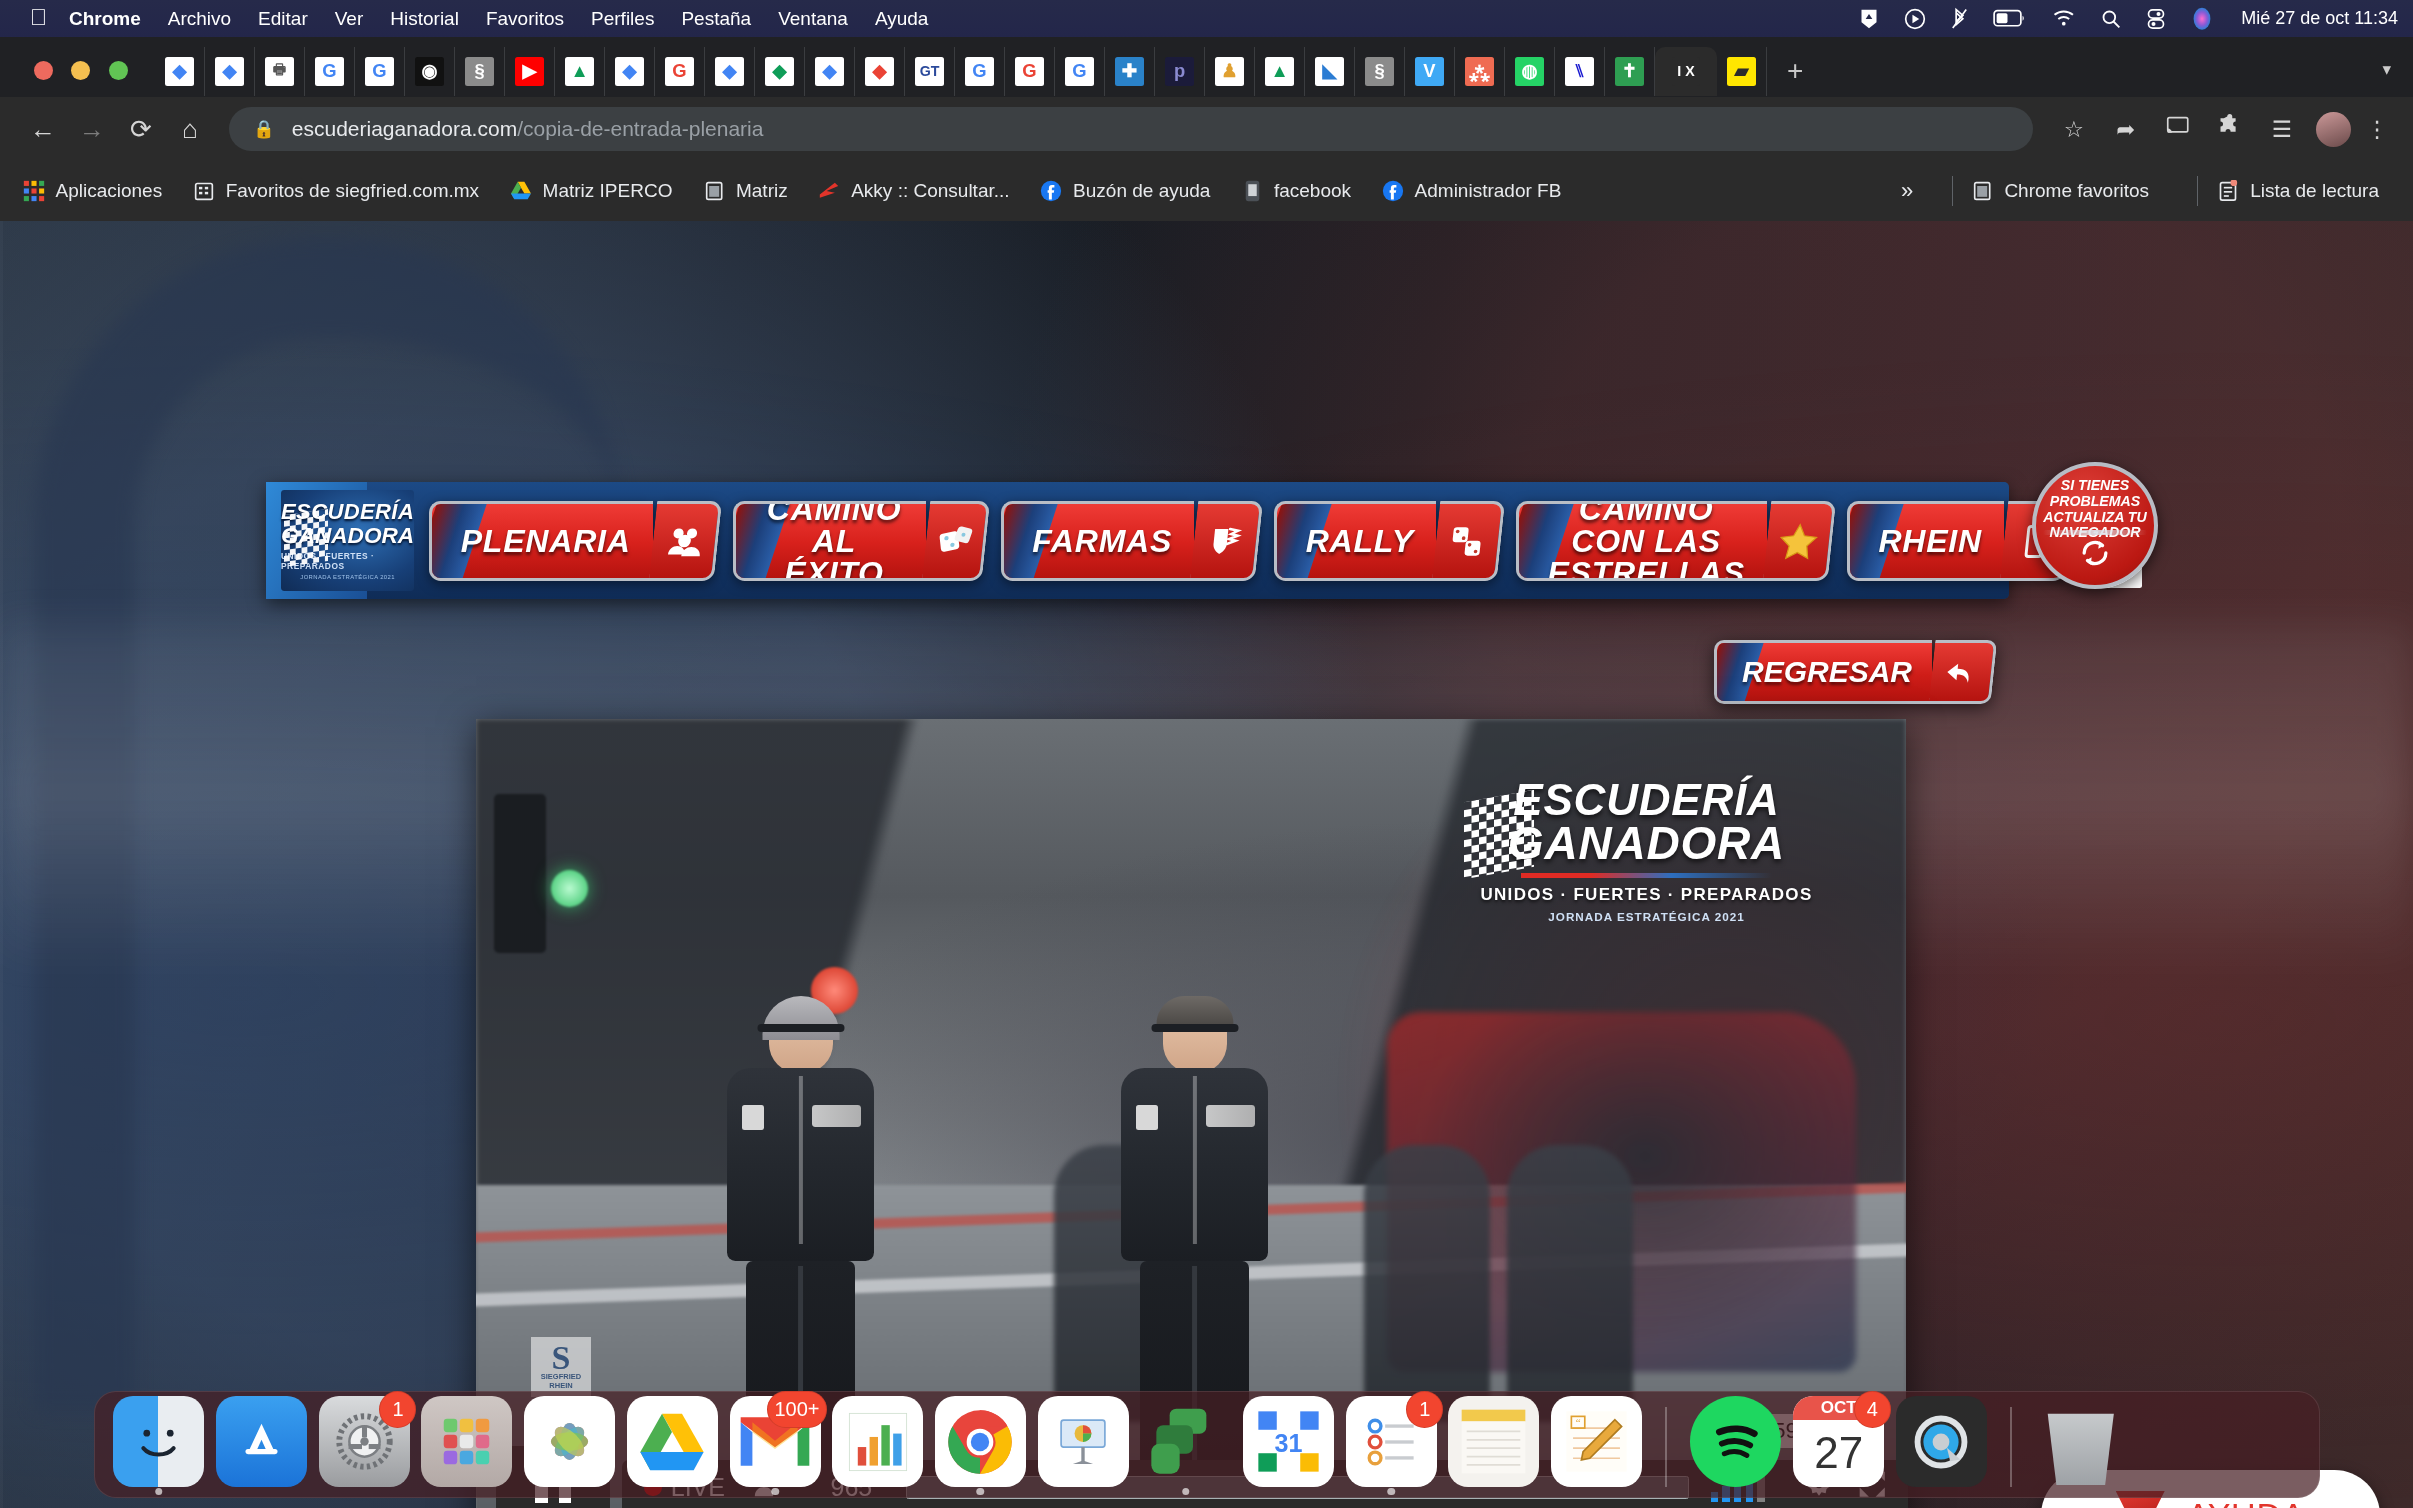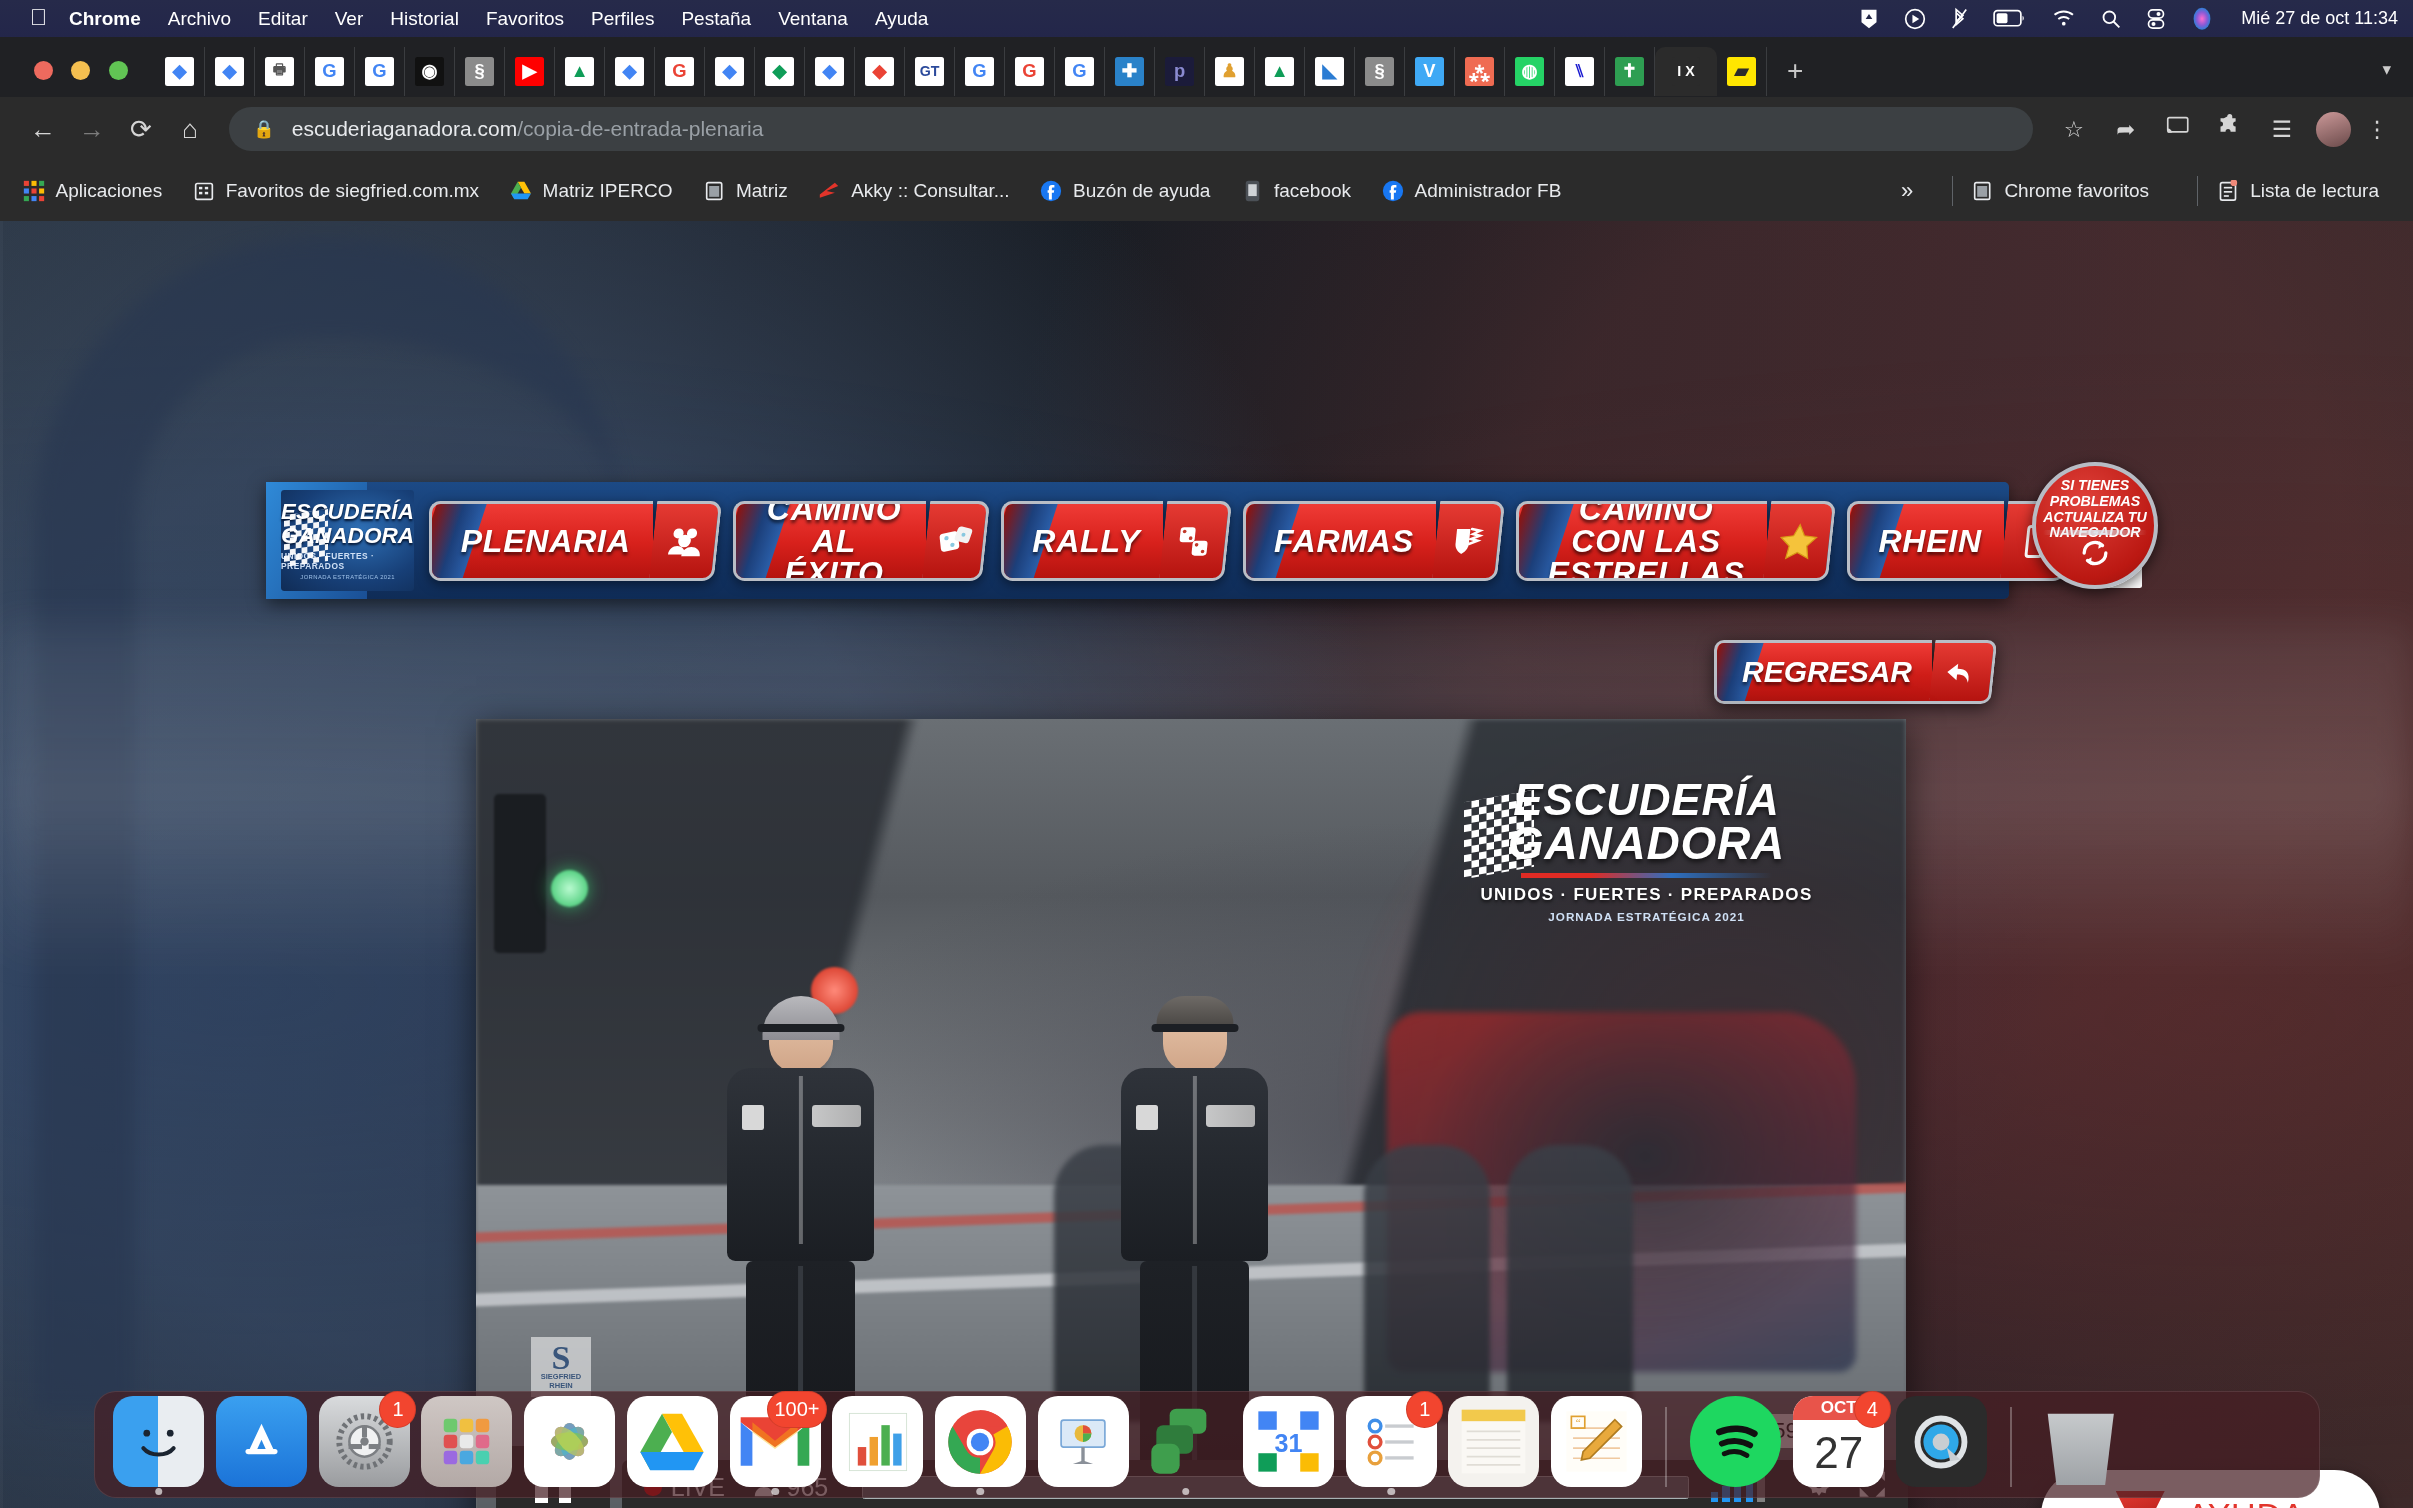--- a/index.html
+++ b/index.html
@@ -346,21 +346,21 @@
   .pausebtn i{ width:12.6px; height:40px; background:#fff; display:block; }
   .pausebtn i+i{ margin-left:11px; }
 
   .ctrlbar{
     position:absolute; left:622px; top:1239px; width:1286px; height:55px;
     background:#2a2a2a; border-radius:6.7px; display:flex; align-items:center;
     padding:0 22px; color:#fff; z-index:12;
   }
   .live{ display:flex;align-items:center; font-size:25px; margin-right:28.5px;}
   .live .dot{ width:17.6px;height:17.6px;border-radius:50%;background:#f00; margin-right:9.2px;}
-  .viewers{ display:flex;align-items:center; font-size:25px; margin-right:34px;}
+  .viewers{ display:flex;align-items:center; font-size:25px; margin-right:34px;gap:44px;}
   .viewers .pic{ margin-right:11px; font-size:23.5px; }
   .seek{
     flex:1; height:23.5px; background:#5e6d70; border:1.7px solid #a8b2b4; border-radius:2.5px;
     position:relative;
   }
   .bars{ display:flex; align-items:flex-end; gap:4.2px; margin:0 22px; height:28.5px;}
   .bars i{ width:7.5px; background:#2196f3; display:block; }
   .bars i:nth-child(1){height:10px;} .bars i:nth-child(2){height:16px;}
   .bars i:nth-child(3){height:22px;} .bars i:nth-child(4){height:28px;}
   .bars i:nth-child(5){height:28px;background:#808080;}
@@ -784,42 +784,42 @@
             <circle cx="13" cy="17" r="2.6" fill="#89c8e0"></circle>
             <circle cx="21" cy="25" r="2.6" fill="#89c8e0"></circle>
             <rect x="24" y="4" width="18" height="18" rx="4" fill="#f2f2f2" transform="rotate(14 33 13)"></rect>
             <circle cx="33" cy="13" r="2.4" fill="#89c8e0"></circle>
           </svg>
       </div>
     </div>
 
     <div class="navbtn3d">
       <div class="plate">
+        <span>FARMAS</span>
+      </div>
+      <div class="icobox">
+        <svg width="37" height="35" viewBox="0 0 44 42">
+            <path d="M8 6h16v18c0 8-8 12-8 12s-8-4-8-12z" fill="#fff"></path>
+            <path d="M26 6l10 2-8 4 8 2-10 4 8 2-10 4" fill="none" stroke="#fff" stroke-width="3" stroke-linecap="round"></path>
+          </svg>
+      </div>
+    </div>
+
+    <div class="navbtn3d">
+      <div class="plate">
         <span>RALLY</span>
       </div>
       <div class="icobox">
         <svg width="37" height="35" viewBox="0 0 44 42">
             <rect x="4" y="4" width="18" height="18" rx="4" fill="#fff"></rect>
             <circle cx="9" cy="9" r="2.2" fill="#c0392b"></circle>
             <circle cx="17" cy="17" r="2.2" fill="#c0392b"></circle>
             <rect x="20" y="20" width="18" height="18" rx="4" fill="#fff"></rect>
             <circle cx="25" cy="25" r="2.2" fill="#c0392b"></circle>
             <circle cx="33" cy="33" r="2.2" fill="#c0392b"></circle>
-          </svg>
-      </div>
-    </div>
-
-    <div class="navbtn3d">
-      <div class="plate">
-        <span>FARMAS</span>
-      </div>
-      <div class="icobox">
-        <svg width="37" height="35" viewBox="0 0 44 42">
-            <path d="M8 6h16v18c0 8-8 12-8 12s-8-4-8-12z" fill="#fff"></path>
-            <path d="M26 6l10 2-8 4 8 2-10 4 8 2-10 4" fill="none" stroke="#fff" stroke-width="3" stroke-linecap="round"></path>
           </svg>
       </div>
     </div>
 
     <div class="navbtn3d">
       <div class="plate">
         <span class="three">
           <span>CAMINO</span><br><span>CON LAS</span><br><span>ESTRELLAS</span>
         </span>
       </div>

